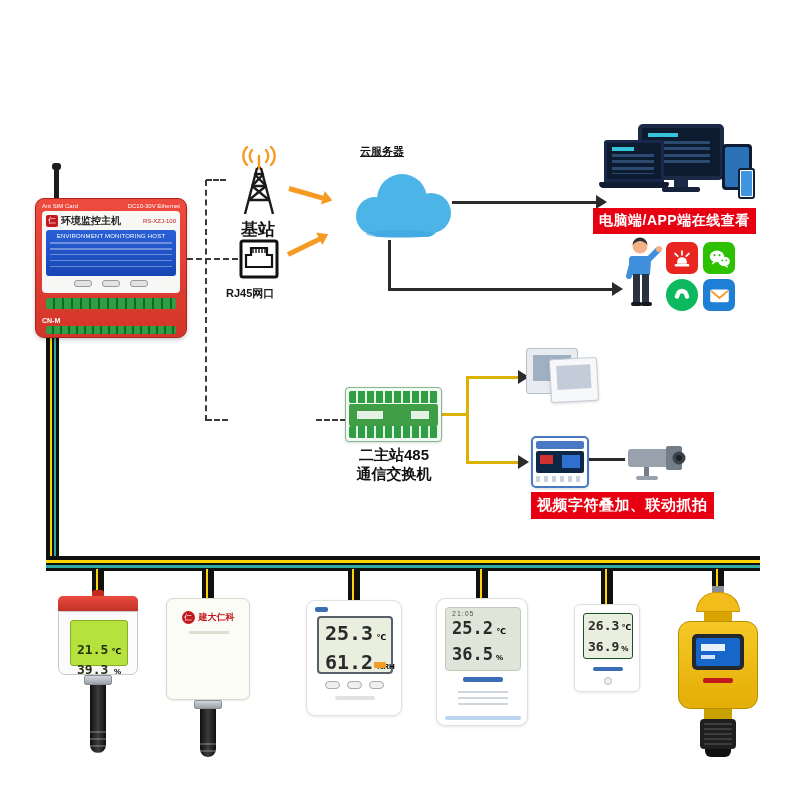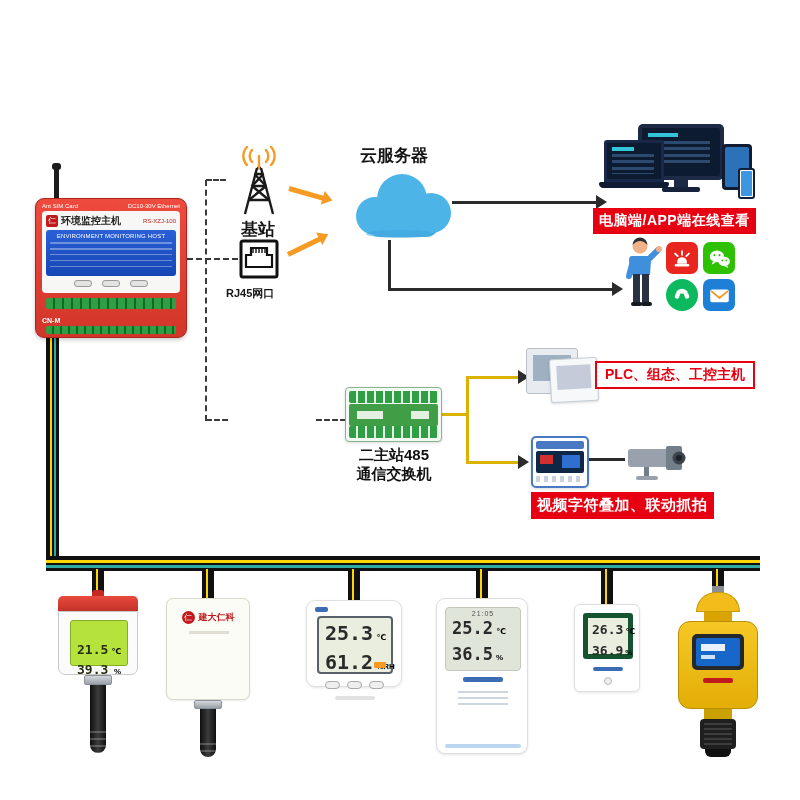--- a/index.html
+++ b/index.html
@@ -117,43 +117,43 @@
   .s-probe::after { content:""; position:absolute; left:0; right:0; bottom:0; height:40%; background:repeating-linear-gradient(to bottom,transparent 0 5px,rgba(255,255,255,.22) 5px 7px); border-radius:0 0 8px 8px; }
 
   
   .s2-body { position:absolute; left:0; top:0; width:84px; height:102px; background:#fcfcf6; border:1px solid #d8d8cd; border-radius:7px; box-shadow:0 1px 2px rgba(0,0,0,.08); }
   .s2-brand { position:absolute; left:0; top:12px; width:100%; display:flex; align-items:center; justify-content:center; gap:4px; }
   .s2-seal { width:13px; height:13px; background:#c2191d; border-radius:50%; color:#fff; font-size:8px; line-height:13px; text-align:center; }
   .s2-brand span.txt { color:#c2191d; font-size:9px; font-weight:bold; }
   .s2-line { position:absolute; left:22px; top:32px; width:40px; height:3px; background:#e0ddd2; }
 
   
-  .s3-panel { position:absolute; left:0; top:0; width:96px; height:87px; background:#fff; border:1px solid #e0e0e0; border-radius:9px; box-shadow:0 1px 3px rgba(0,0,0,.1); }
+  .s3-panel { position:absolute; left:0; top:0; width:96px; height:116px; background:#fff; border:1px solid #e0e0e0; border-radius:9px; box-shadow:0 1px 3px rgba(0,0,0,.1); }
   .mini-logo { position:absolute; left:8px; top:6px; width:13px; height:5px; background:#3a6db5; border-radius:2px; }
   .s3-lcd { position:absolute; left:10px; top:15px; width:76px; height:58px; background:#e9eede; border:2px solid #57606b; border-radius:4px; padding:3px 6px; }
   .s3-lcd .row { display:flex; align-items:baseline; gap:3px; line-height:24px; }
   .s3-lcd .lcd-num { font-size:20px; color:#2a2a2a; }
   .s3-orange { position:absolute; right:5px; bottom:4px; width:12px; height:6px; background:#f59a23; border-radius:1px; }
   .s3-btns { position:absolute; left:0; top:80px; width:100%; display:flex; justify-content:center; gap:7px; }
   .s3-btn { width:15px; height:8px; background:#efefef; border:1px solid #aaa; border-radius:4px; }
   .s3-bar { position:absolute; left:28px; top:95px; width:40px; height:4px; background:#e2e2e2; border-radius:2px; }
 
   
-  .s4-body { position:absolute; left:0; top:0; width:92px; height:156px; background:#fff; border:1px solid #dedede; border-radius:9px; box-shadow:0 1px 3px rgba(0,0,0,.1);text-align:center; }
+  .s4-body { position:absolute; left:0; top:0; width:92px; height:128px; background:#fff; border:1px solid #dedede; border-radius:9px; box-shadow:0 1px 3px rgba(0,0,0,.1); }
   .s4-lcd { position:absolute; left:8px; top:8px; width:76px; height:64px; background:#dfe5d8; border:1px solid #c2c8bc; border-radius:4px; padding:2px 6px; }
   .s4-status { font-size:7px; color:#555; letter-spacing:1px; }
   .s4-lcd .row { display:flex; align-items:baseline; gap:3px; line-height:22px; }
   .s4-lcd .lcd-num { font-size:17px; color:#2a2a2a; }
   .s4-brand { position:absolute; left:26px; top:78px; width:40px; height:5px; background:#3a6db5; border-radius:2px; }
   .s4-vents { position:absolute; left:21px; top:92px; width:50px; height:14px; background:repeating-linear-gradient(to bottom,#cfd6dd 0 2px,transparent 2px 6px); }
   .s4-blue { position:absolute; left:8px; bottom:5px; width:76px; height:4px; background:#bcd6f2; border-radius:2px; }
 
   
   .s5-panel { position:absolute; left:0; top:0; width:66px; height:88px; background:#fff; border:1px solid #e0e0e0; border-radius:6px; box-shadow:0 1px 3px rgba(0,0,0,.1); }
-  .s5-lcd { position:absolute; left:8px; top:8px; width:50px; height:46px; background:#e9eede; border:5px solid #14532d; border-radius:3px; padding:2px 4px; }
+  .s5-lcd { position:absolute; left:8px; top:8px; width:50px; height:46px; background:#e9eede; border:1px solid #14532d; border-radius:3px; padding:2px 4px; }
   .s5-lcd .row { display:flex; align-items:baseline; gap:2px; line-height:19px; }
   .s5-lcd .lcd-num { font-size:13px; color:#2a2a2a; }
   .s5-brand { position:absolute; left:18px; top:62px; width:30px; height:4px; background:#3a6db5; border-radius:2px; }
   .s5-dot { position:absolute; left:29px; top:72px; width:8px; height:8px; background:#eee; border:1px solid #bbb; border-radius:50%; }
 
   
   .s6-stem { position:absolute; left:38px; top:0; width:12px; height:8px; background:#8a8f96; }
   .s6-dome { position:absolute; left:22px; top:6px; width:44px; height:20px; background:#f2bd1b; border:1px solid #c89a00; border-radius:22px 22px 0 0; }
   .s6-collar { position:absolute; left:30px; top:26px; width:28px; height:9px; background:#d9a300; }
   .s6-bodyy { position:absolute; left:4px; top:35px; width:80px; height:88px; background:linear-gradient(#f6c826,#e3ae06); border:1px solid #b98e00; border-radius:12px; }
@@ -253,21 +253,21 @@
     <svg width="42" height="42" viewBox="0 0 42 42">
       <rect x="3" y="3" width="36" height="36" rx="2" fill="#fff" stroke="#111" stroke-width="3"></rect>
       <path d="M13 10 h16 v7 h5 v12 h-26 v-12 h5 z" fill="none" stroke="#111" stroke-width="2.2"></path>
       <g stroke="#111" stroke-width="1.4">
         <path d="M15 10 v5 M18 10 v5 M21 10 v5 M24 10 v5 M27 10 v5"></path>
       </g>
     </svg>
   </div>
   <div class="plain-lbl" style="left:226px; top:286px; font-size:11px;">RJ45网口</div>
 
-  <div class="plain-lbl" style="left:360px; top:144px; font-size:17px;">云服务器</div>
+  <div class="plain-lbl" style="left:360px; top:144px; font-size:11px;text-decoration:underline;">云服务器</div>
   <div class="abs" style="left:342px; top:166px;">
     <svg width="116" height="80" viewBox="0 0 116 80">
       <g fill="#4db4e8">
         <circle cx="33" cy="50" r="19"></circle>
         <circle cx="60" cy="33" r="25"></circle>
         <circle cx="89" cy="47" r="20"></circle>
         <rect x="25" y="46" width="72" height="25" rx="12.5"></rect>
       </g>
       <ellipse cx="58" cy="68" rx="34" ry="4" fill="#3aa2dc" opacity=".5"></ellipse>
     </svg>
@@ -350,21 +350,20 @@
     <div>二主站485</div>
     <div>通信交换机</div>
   </div>
 
   <div class="plc-a">
       <div class="scr"></div>
     </div>
   <div class="plc-b">
       <div class="scr"></div>
     </div>
-  <div class="red-outline-tag" style="left:595px; top:361px;">PLC、组态、工控主机</div>
 
   <div class="video-dev">
     <div class="vd-top"></div>
     <div class="vd-screen"></div>
     <div class="vd-dots"></div>
   </div>
   <div class="abs" style="left:624px; top:438px;">
     <svg width="70" height="46" viewBox="0 0 70 46">
       <rect x="4" y="11" width="42" height="18" rx="3" fill="#99a2ac"></rect>
       <rect x="42" y="8" width="16" height="24" rx="2" fill="#747e89"></rect>

